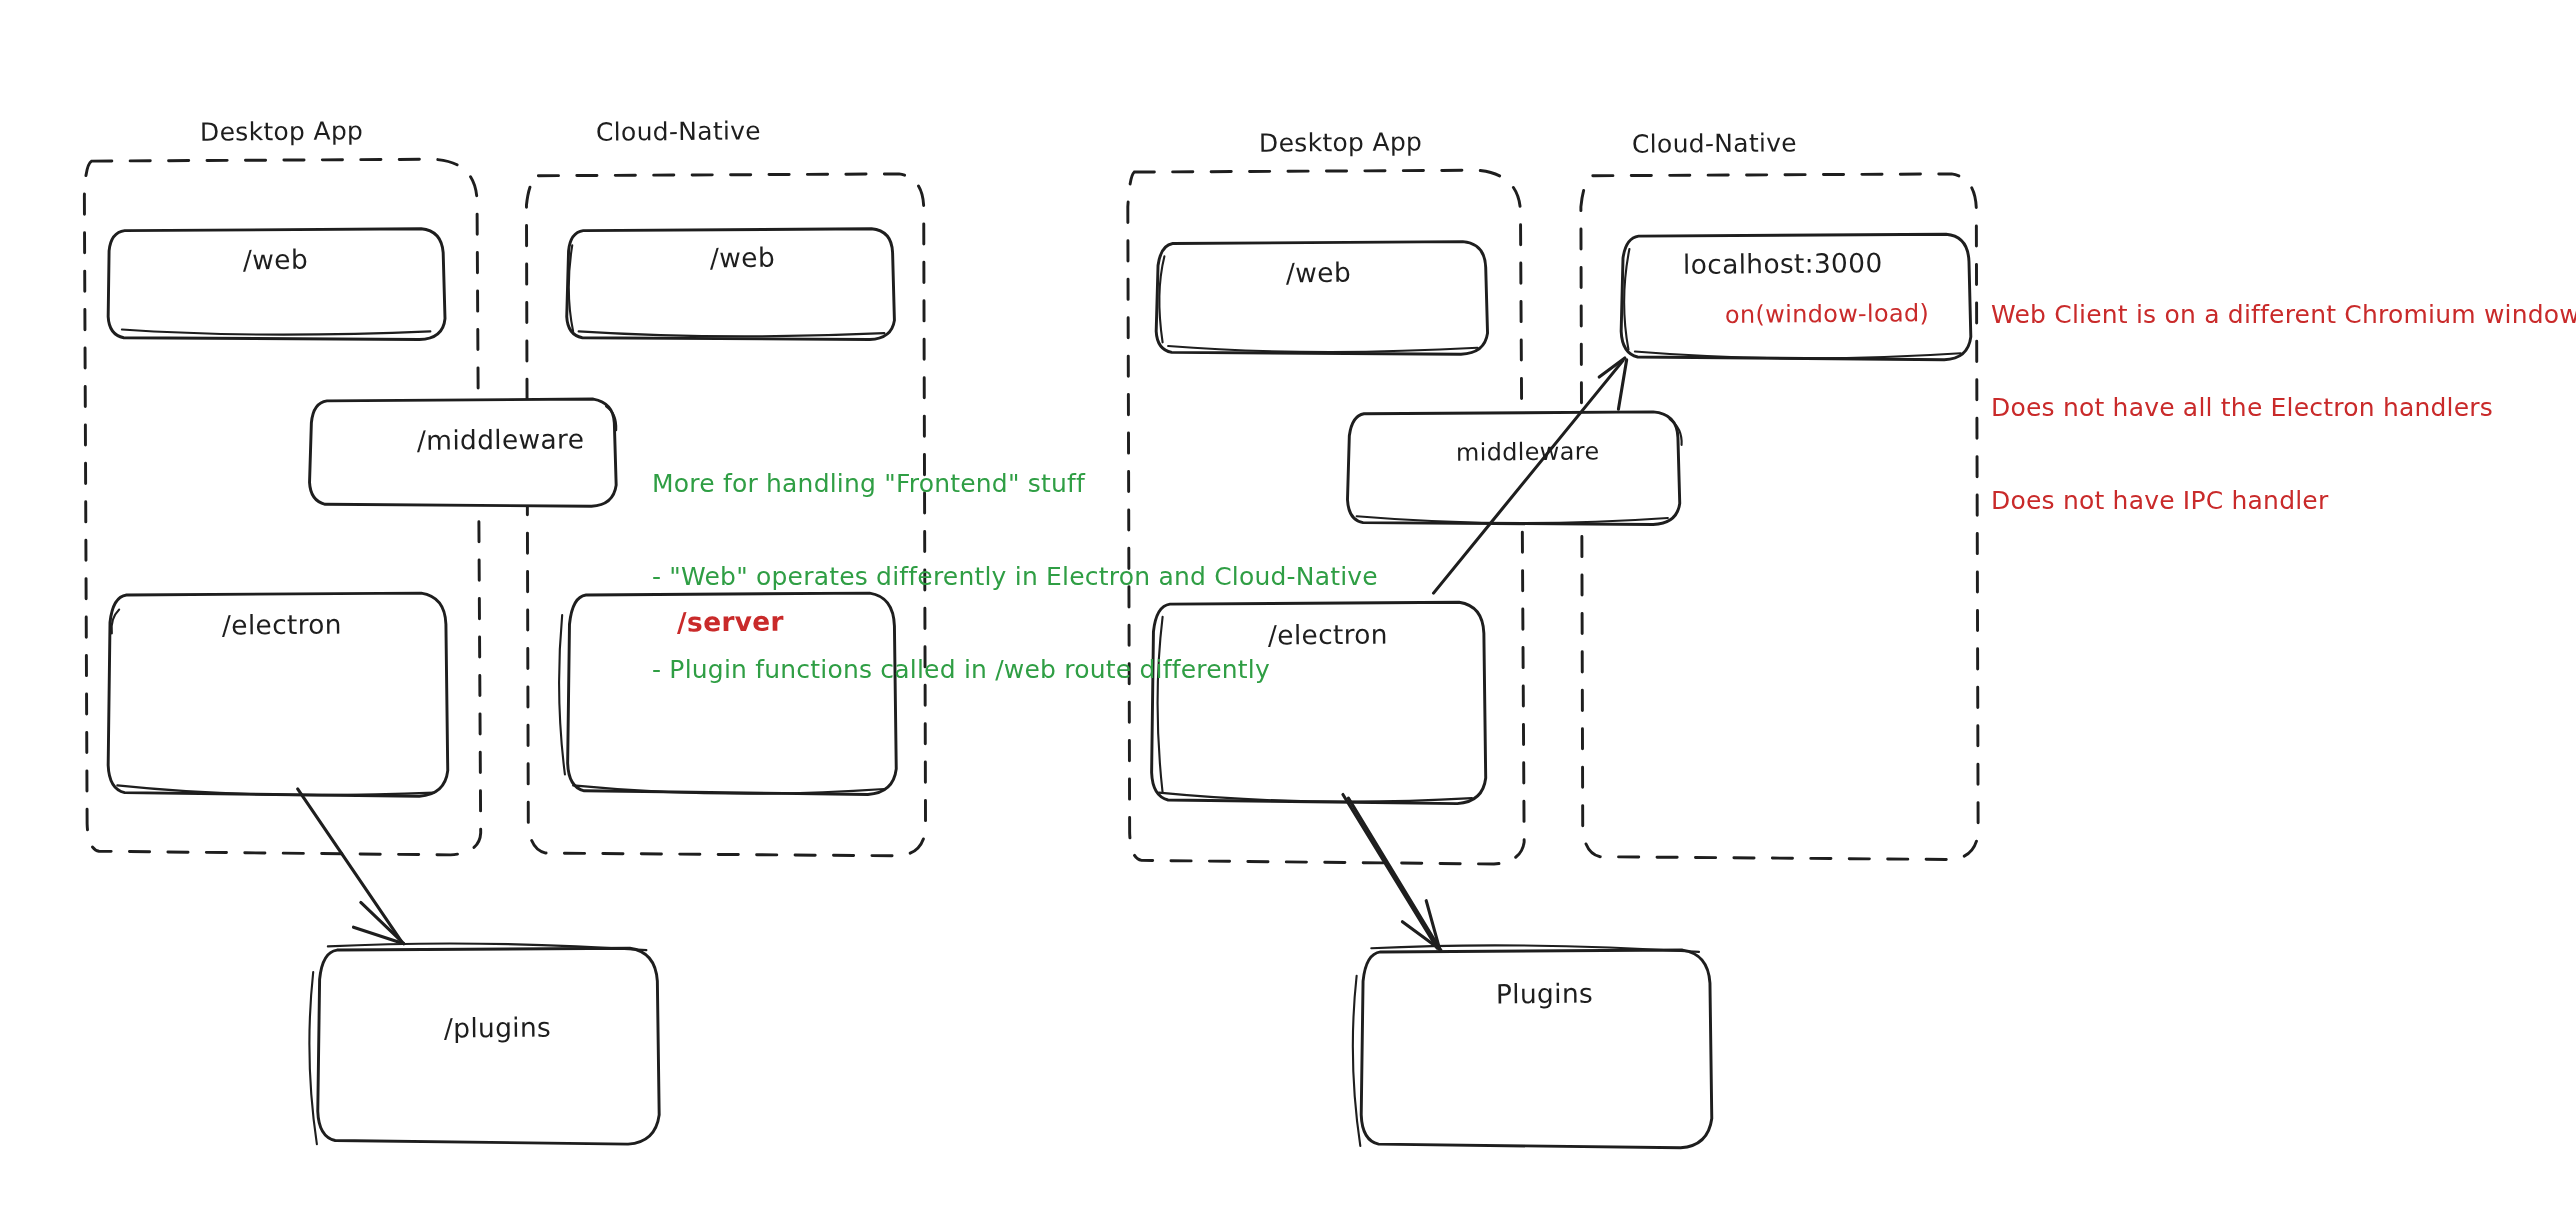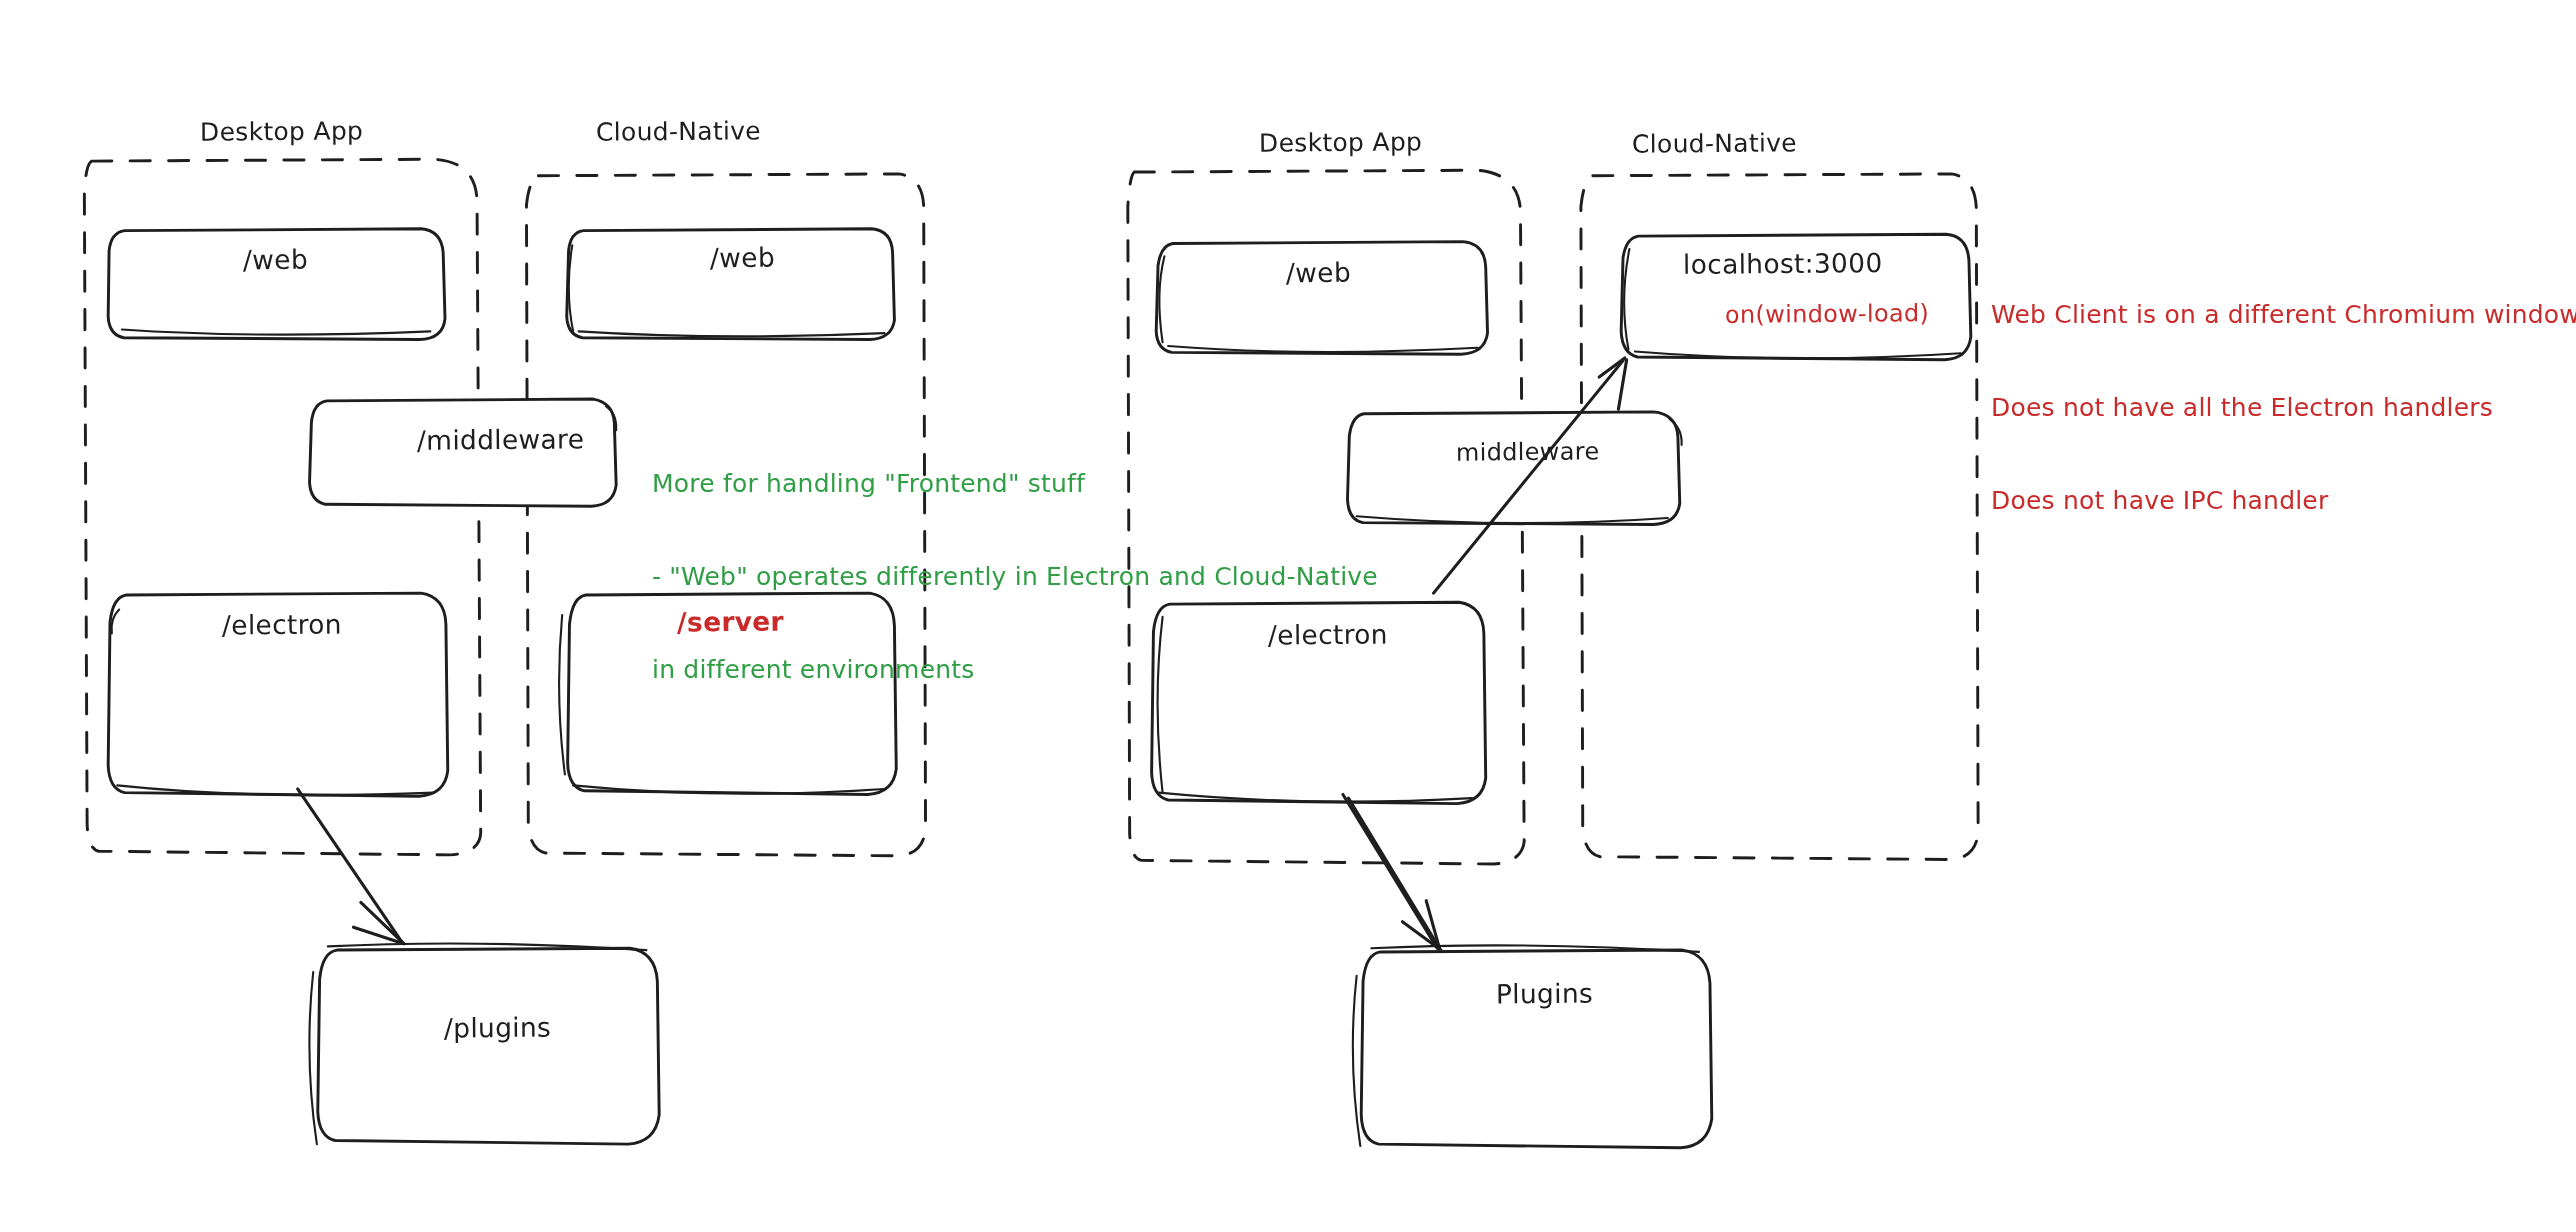--- a/index.html
+++ b/index.html
@@ -162,21 +162,21 @@
 <div class="lbl node-label" style="left:1286px;top:257px;">/web</div>
 <div class="lbl node-label" style="left:1683px;top:248px;">localhost:3000</div>
 <div class="lbl node-label small red-txt" style="left:1725px;top:300px;">on(window-load)</div>
 <div class="lbl node-label small" style="left:1456px;top:438px;">middleware</div>
 <div class="lbl node-label" style="left:1268px;top:619px;">/electron</div>
 <div class="lbl node-label" style="left:1496px;top:978px;text-align:right;">Plugins</div>
 
 <div class="anno green" style="left:652px;top:406px;">
   <div>More for handling "Frontend" stuff</div>
   <div>- "Web" operates differently in Electron and Cloud-Native</div>
-  <div>in different environments</div>
+  <div>- Plugin functions called in /web route differently</div>
 </div>
 
 <div class="anno red" style="left:1991px;top:237px;">
   <div>Web Client is on a different Chromium window</div>
   <div>Does not have all the Electron handlers</div>
   <div>Does not have IPC handler</div>
 </div>
 
 
 </body></html>

